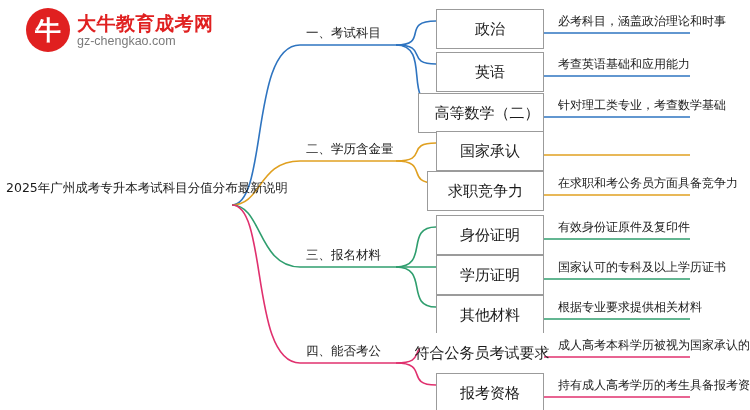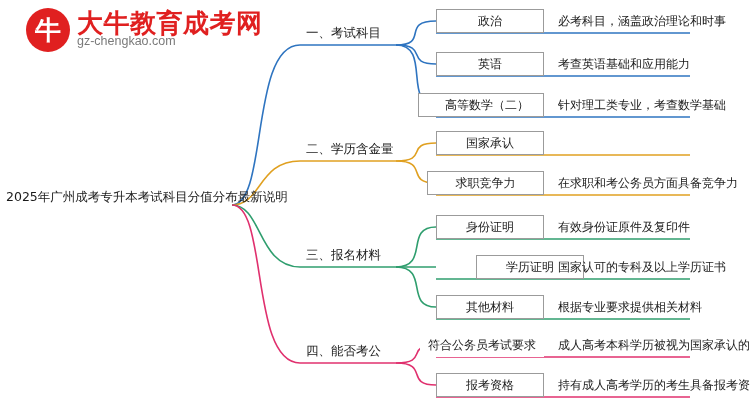--- a/index.html
+++ b/index.html
@@ -54,39 +54,39 @@
     font-weight: bold;
   }
   .logo-text {
     margin-left: 7px;
     display: flex;
     flex-direction: column;
     justify-content: center;
   }
   .logo-title {
     color: #e02020;
-    font-size: 26px;
+    font-size: 19px;
     font-weight: bold;
     letter-spacing: 0.5px;
     line-height: 22px;
     white-space: nowrap;
     font-family: "DejaVu Sans", sans-serif;
   }
   .logo-sub {
     color: #7a7a7a;
     font-size: 12.5px;
     line-height: 15px;
     white-space: nowrap;
     font-family: "Liberation Sans", sans-serif;
   }
   
   .root-label {
     position: absolute;
     left: 6px;
-    top: 189px;
+    top: 180px;
     width: 228px;
     font-size: 12.5px;
     color: #1a1a1a;
     line-height: 16px;
     text-align: left;
     font-family: "DejaVu Sans", sans-serif;
     white-space: nowrap;
   }
   
   .branch {
@@ -94,28 +94,28 @@
     font-size: 12.5px;
     color: #1a1a1a;
     line-height: 16px;
     white-space: nowrap;
     font-family: "DejaVu Sans", sans-serif;
     padding-bottom: 3px;
   }
   
   .leaf {
     position: absolute;
-    height: 24px;
+    height: 40px;
     box-sizing: border-box;
     border: 1px solid #9b9b9b;
     background: #ffffff;
     display: flex;
     align-items: center;
     justify-content: center;
-    font-size: 12px;
+    font-size: 15px;
     color: #1a1a1a;
     white-space: nowrap;
     font-family: "DejaVu Sans", sans-serif;
   }
   
   .desc {
     position: absolute;
     height: 24px;
     display: flex;
     align-items: center;
@@ -188,21 +188,21 @@
   <div class="desc" style="left:558px; top:93px;">针对理工类专业，考查数学基础</div>
 
   <div class="branch" style="left:306px; top:141px;">二、学历含金量</div>
   <div class="leaf" style="left:436px; top:131px; width:108px;">国家承认</div>
   <div class="leaf" style="left:427px; top:171px; width:117px;">求职竞争力</div>
   <div class="desc" style="left:558px; top:171px;">在求职和考公务员方面具备竞争力</div>
 
   <div class="branch" style="left:306px; top:247px;">三、报名材料</div>
   <div class="leaf" style="left:436px; top:215px; width:108px;">身份证明</div>
   <div class="desc" style="left:558px; top:215px;">有效身份证原件及复印件</div>
-  <div class="leaf" style="left:436px; top:255px; width:108px;margin-left:40px;">学历证明</div>
+  <div class="leaf" style="left:436px; top:255px; width:108px;">学历证明</div>
   <div class="desc" style="left:558px; top:255px;">国家认可的专科及以上学历证书</div>
   <div class="leaf" style="left:436px; top:295px; width:108px;">其他材料</div>
   <div class="desc" style="left:558px; top:295px;">根据专业要求提供相关材料</div>
 
   <div class="branch" style="left:306px; top:343px;">四、能否考公</div>
   <div class="leaf" style="left:420px; top:333px; width:124px; border-color:#ffffff;">符合公务员考试要求</div>
   <div class="desc" style="left:558px; top:333px;">成人高考本科学历被视为国家承认的学历</div>
   <div class="leaf" style="left:436px; top:373px; width:108px;">报考资格</div>
   <div class="desc" style="left:558px; top:373px;">持有成人高考学历的考生具备报考资格</div>
 

